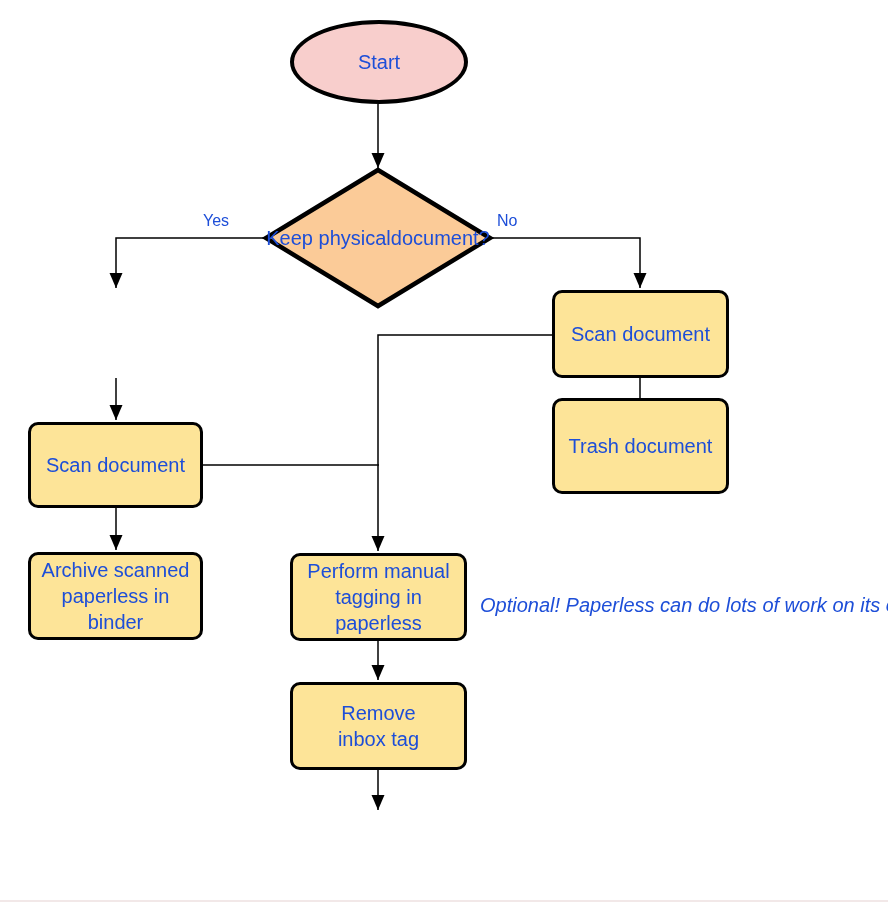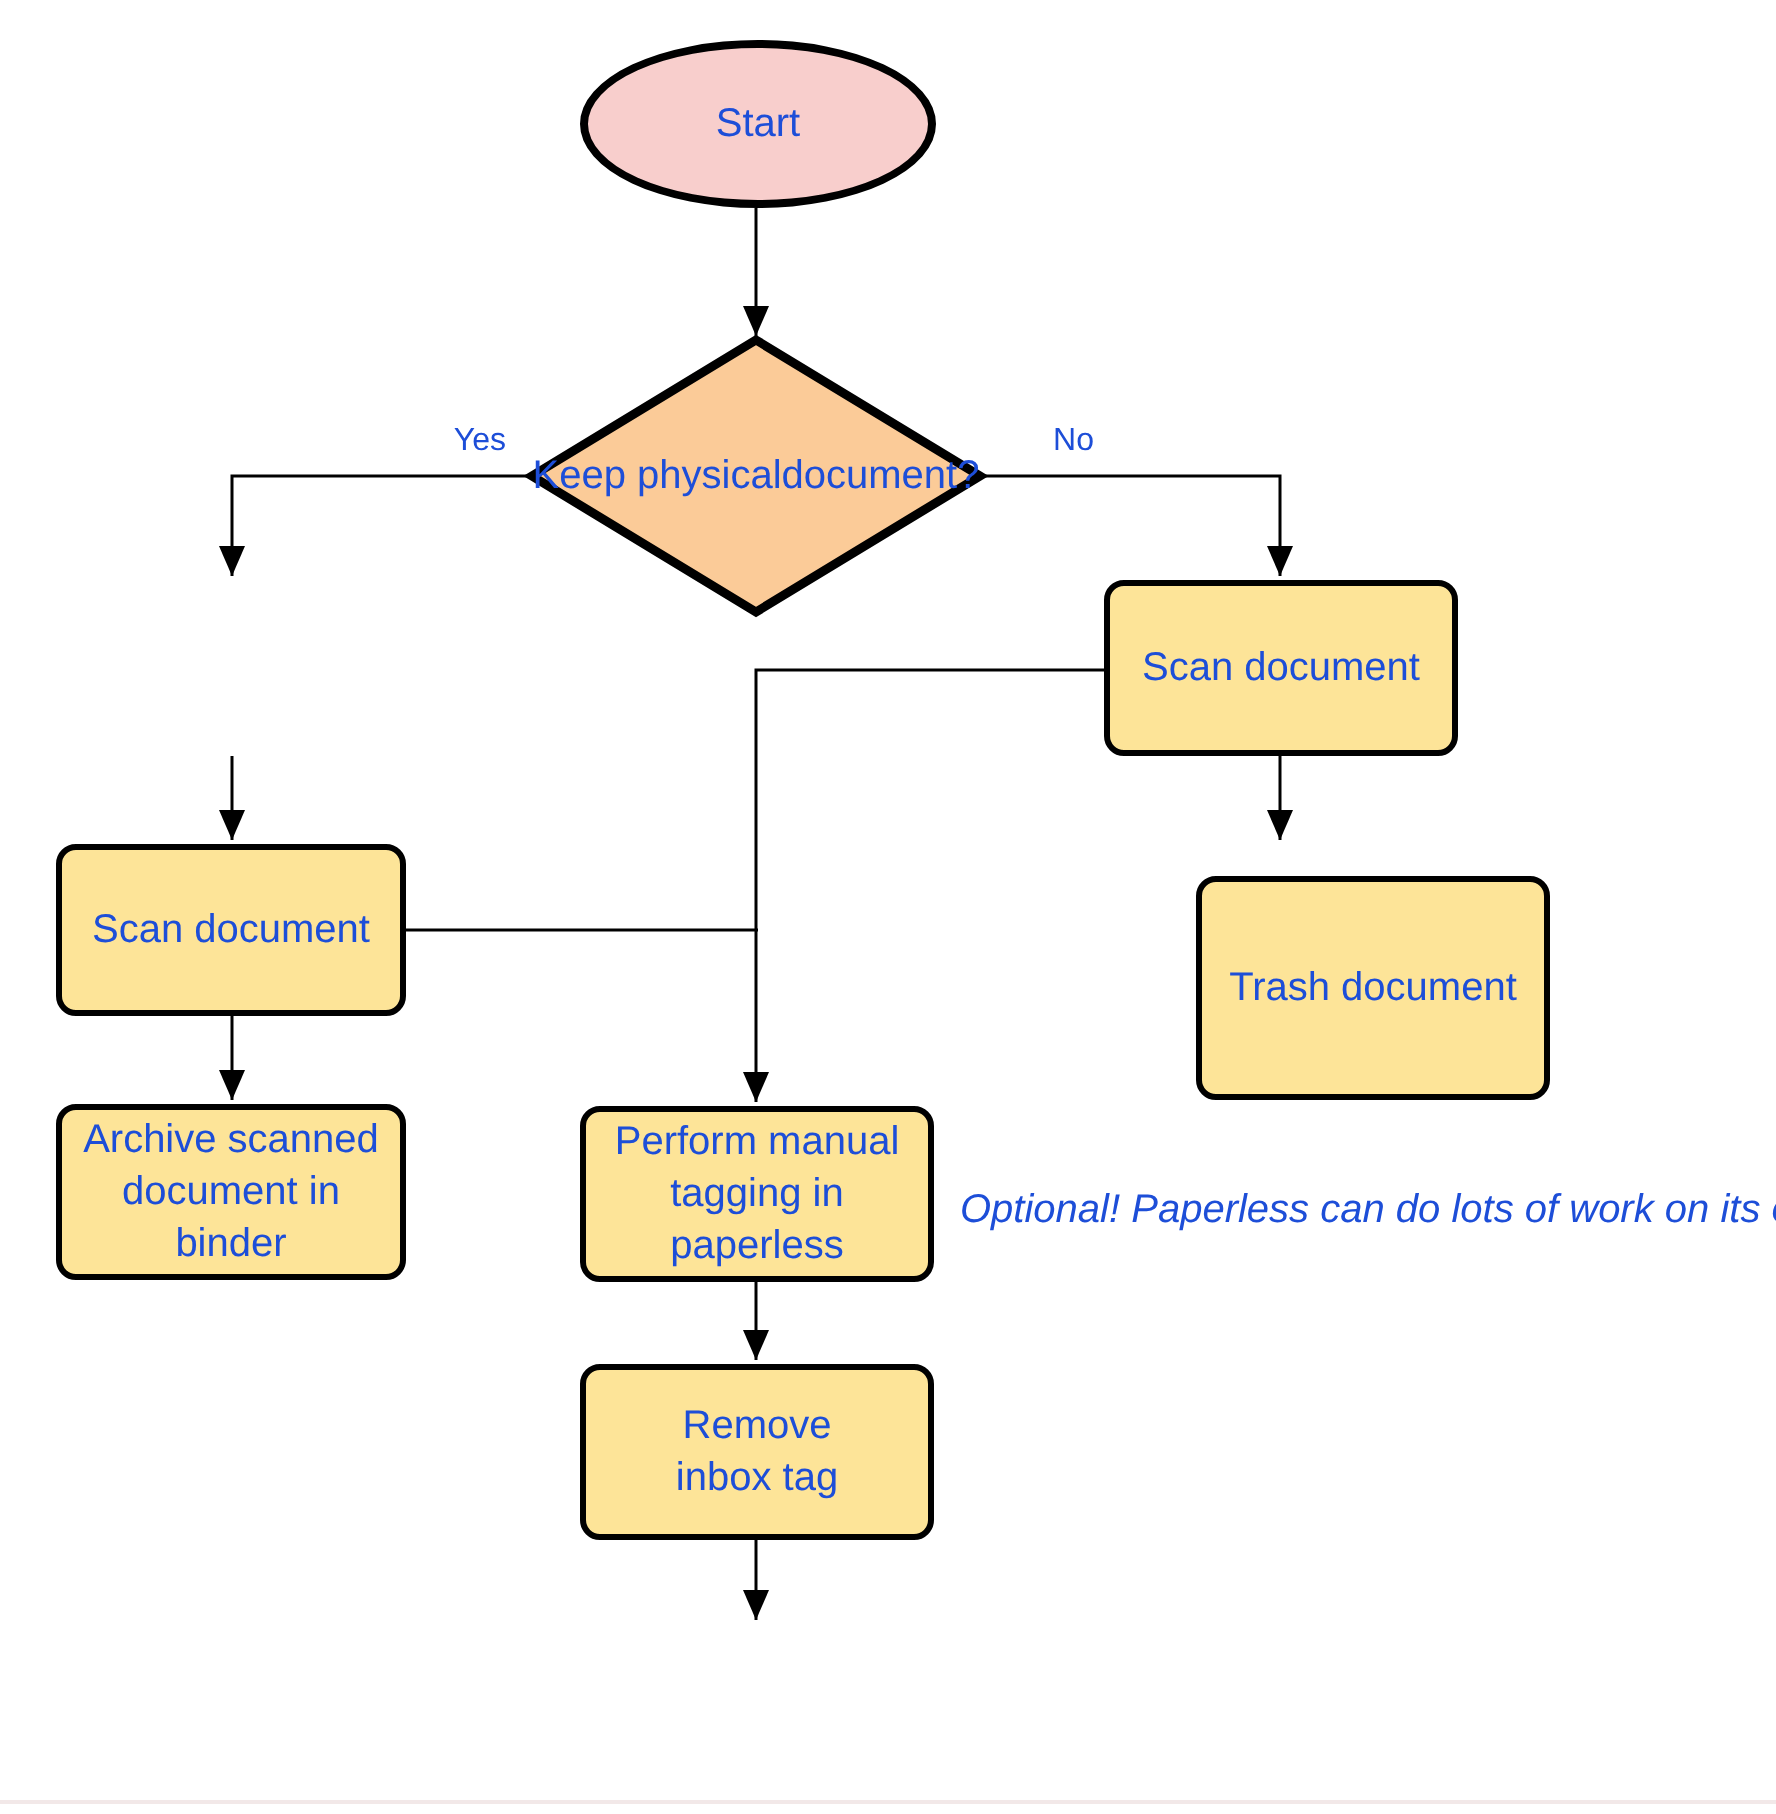--- a/index.html
+++ b/index.html
@@ -42,21 +42,21 @@
   .decision-wrap{position:absolute;}
   .decision-shape{position:absolute;left:0;top:0;}
   .decision-label{
     position:absolute;left:0;top:0;right:0;bottom:0;
     display:flex;flex-direction:row;align-items:center;justify-content:center;
     text-align:center;font-size:20px;line-height:26px;
   }
   .edge-label{
     position:absolute;
     font-size:16px;line-height:20px;
-    text-align:right;
+    text-align:left;
   }
   .note{
     position:absolute;
     font-style:italic;
     font-size:20px;line-height:27px;
     text-align:left;
     white-space:nowrap;
   }
   .bottom-rule{
     position:absolute;left:0;right:0;top:900px;height:2px;
@@ -104,30 +104,30 @@
   <div class="edge-label" style="left:497px;top:211px;width:50px;">No</div>
 
 
   <div class="node process" style="left:28px;top:422px;width:175px;height:86px;">
     <span class="line">Scan document</span>
   </div>
 
   <div class="node process" style="left:28px;top:552px;width:175px;height:88px;">
     <div>
       <span class="line">Archive scanned</span>
-      <span class="line">document in</span>
+      <span class="line">paperless in</span>
       <span class="line">binder</span>
     </div>
   </div>
 
   <div class="node process" style="left:552px;top:290px;width:177px;height:88px;">
     <span class="line">Scan document</span>
   </div>
 
-  <div class="node process" style="left:552px;top:438px;width:177px;height:112px;margin-left:46px;">
+  <div class="node process" style="left:552px;top:398px;width:177px;height:96px;">
     <span class="line">Trash document</span>
   </div>
 
   <div class="node process" style="left:290px;top:553px;width:177px;height:88px;">
     <div>
       <span class="line">Perform manual</span>
       <span class="line">tagging in</span>
       <span class="line">paperless</span>
     </div>
   </div>

